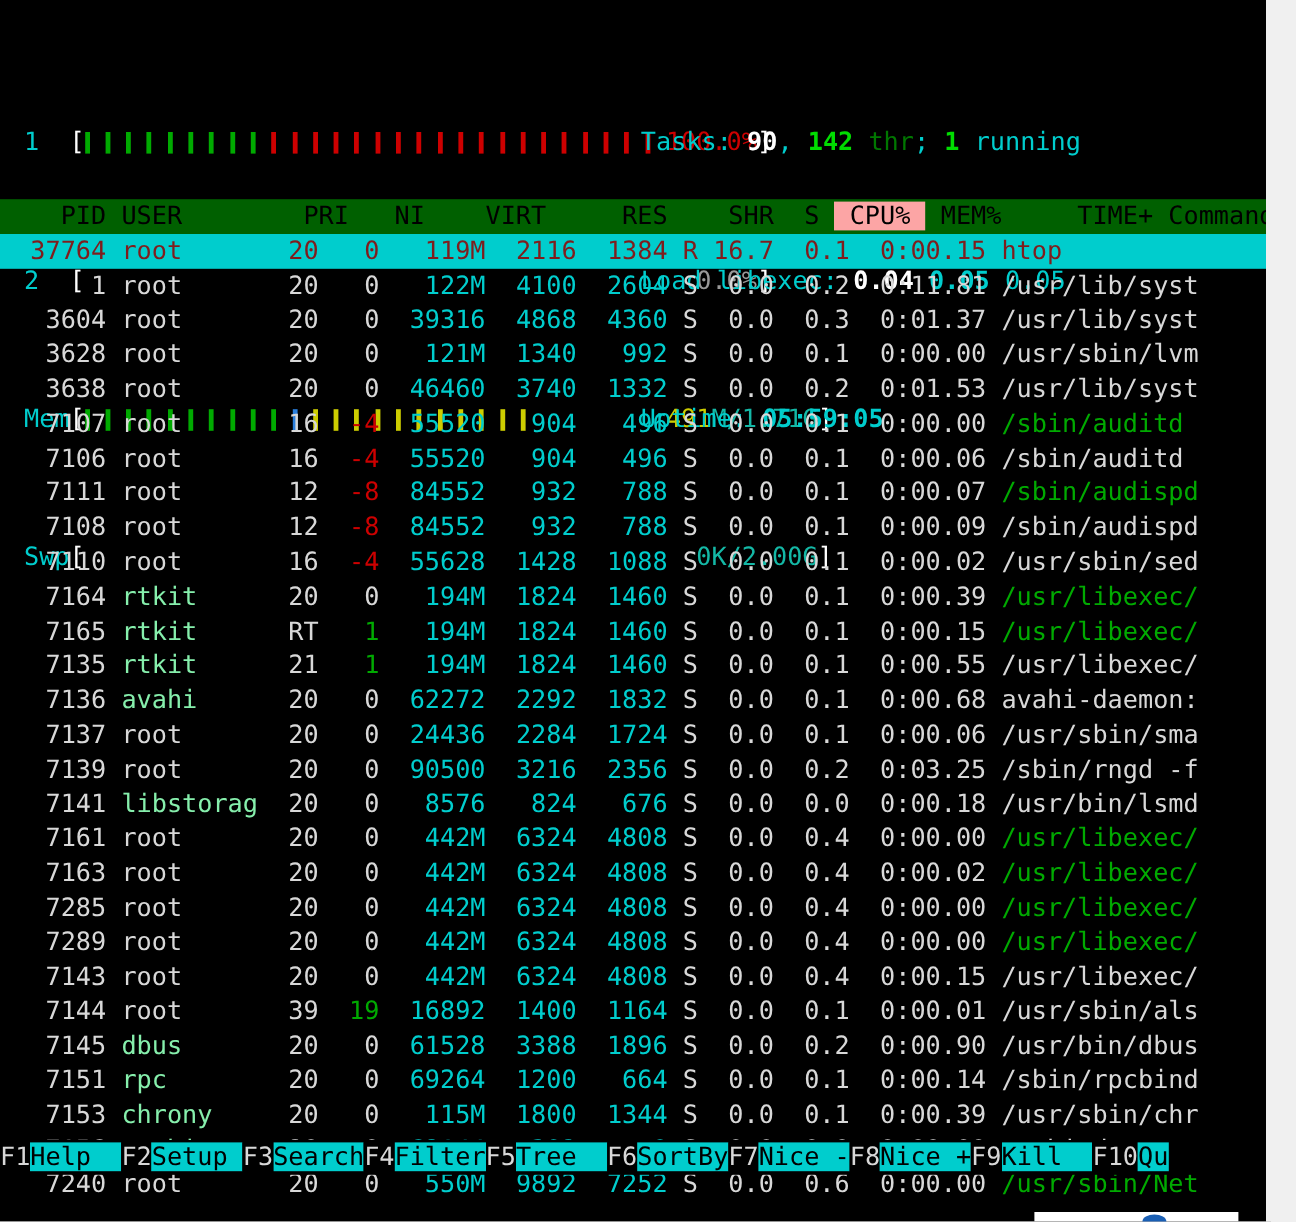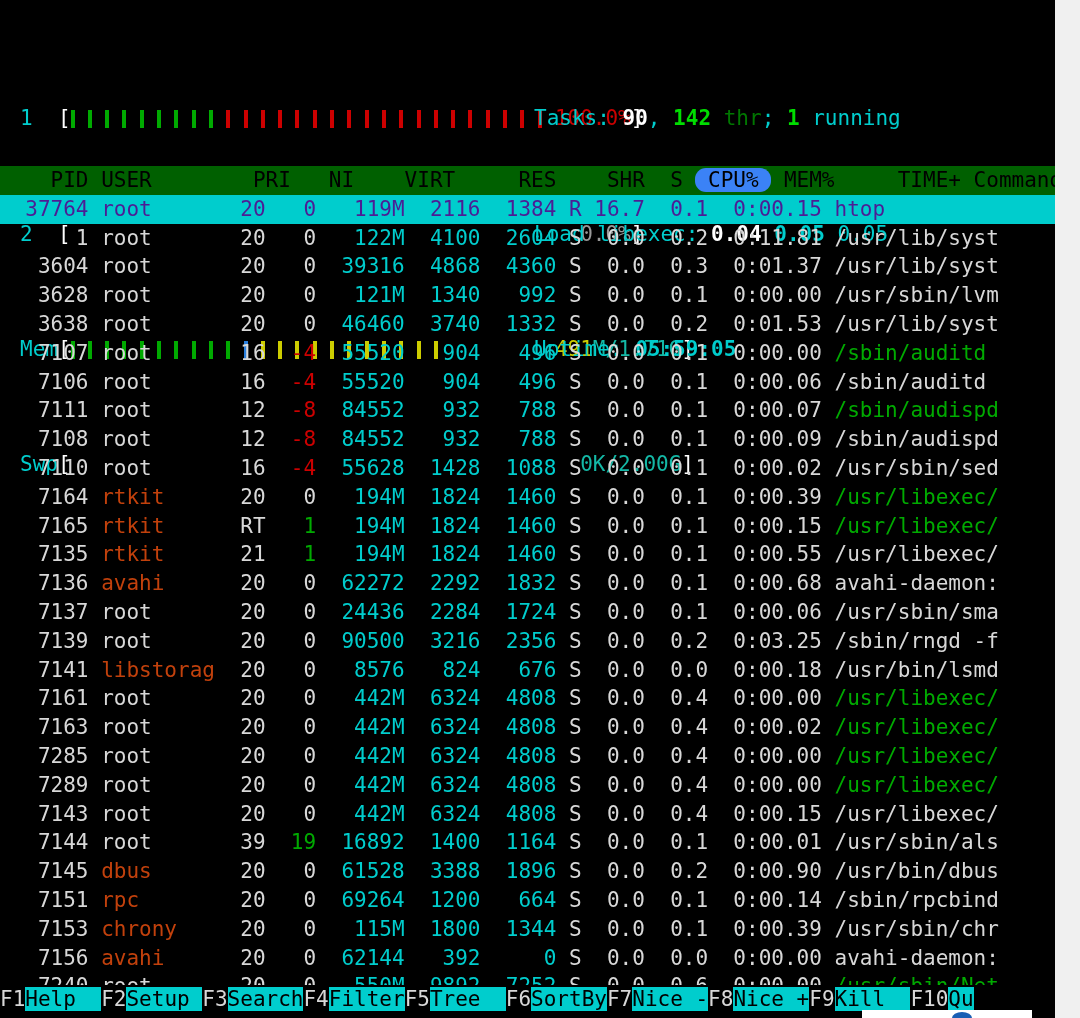--- a/index.html
+++ b/index.html
@@ -119,40 +119,39 @@
     height: 28.8px;
     line-height: 28.8px;
     white-space: pre;
     overflow: hidden;
   }
   .hdrrow {
     background: #006000;
     color: #000000;
   }
   .hdr-sort {
-    background: #3b82f6;
+    background: #fca5a5;
     color: #000000;
-    border-radius: 11px;
   }
   .selrow {
     background: #00cdcd;
     color: #000000;
   }
   .c-white { color: #d8d8d8; }
-  .c-gray  { color: #c2410c; }
+  .c-gray  { color: #86efac; }
   .c-cyan  { color: #00cdcd; }
   .c-green { color: #00aa00; }
   .c-red   { color: #cd0000; }
-  .c-black { color: #4c1d95; }
+  .c-black { color: #7f1d1d; }
 
   
   .fbar {
     position: absolute;
     left: 0;
-    top: 985px;
+    top: 950px;
     width: 1055px;
     height: 29px;
     line-height: 29px;
     background: #000000;
     white-space: pre;
     overflow: hidden;
   }
   .fkey { color: #d8d8d8; background: #000000; }
   .flabel { color: #000000; background: #00cdcd; }
 </style>

